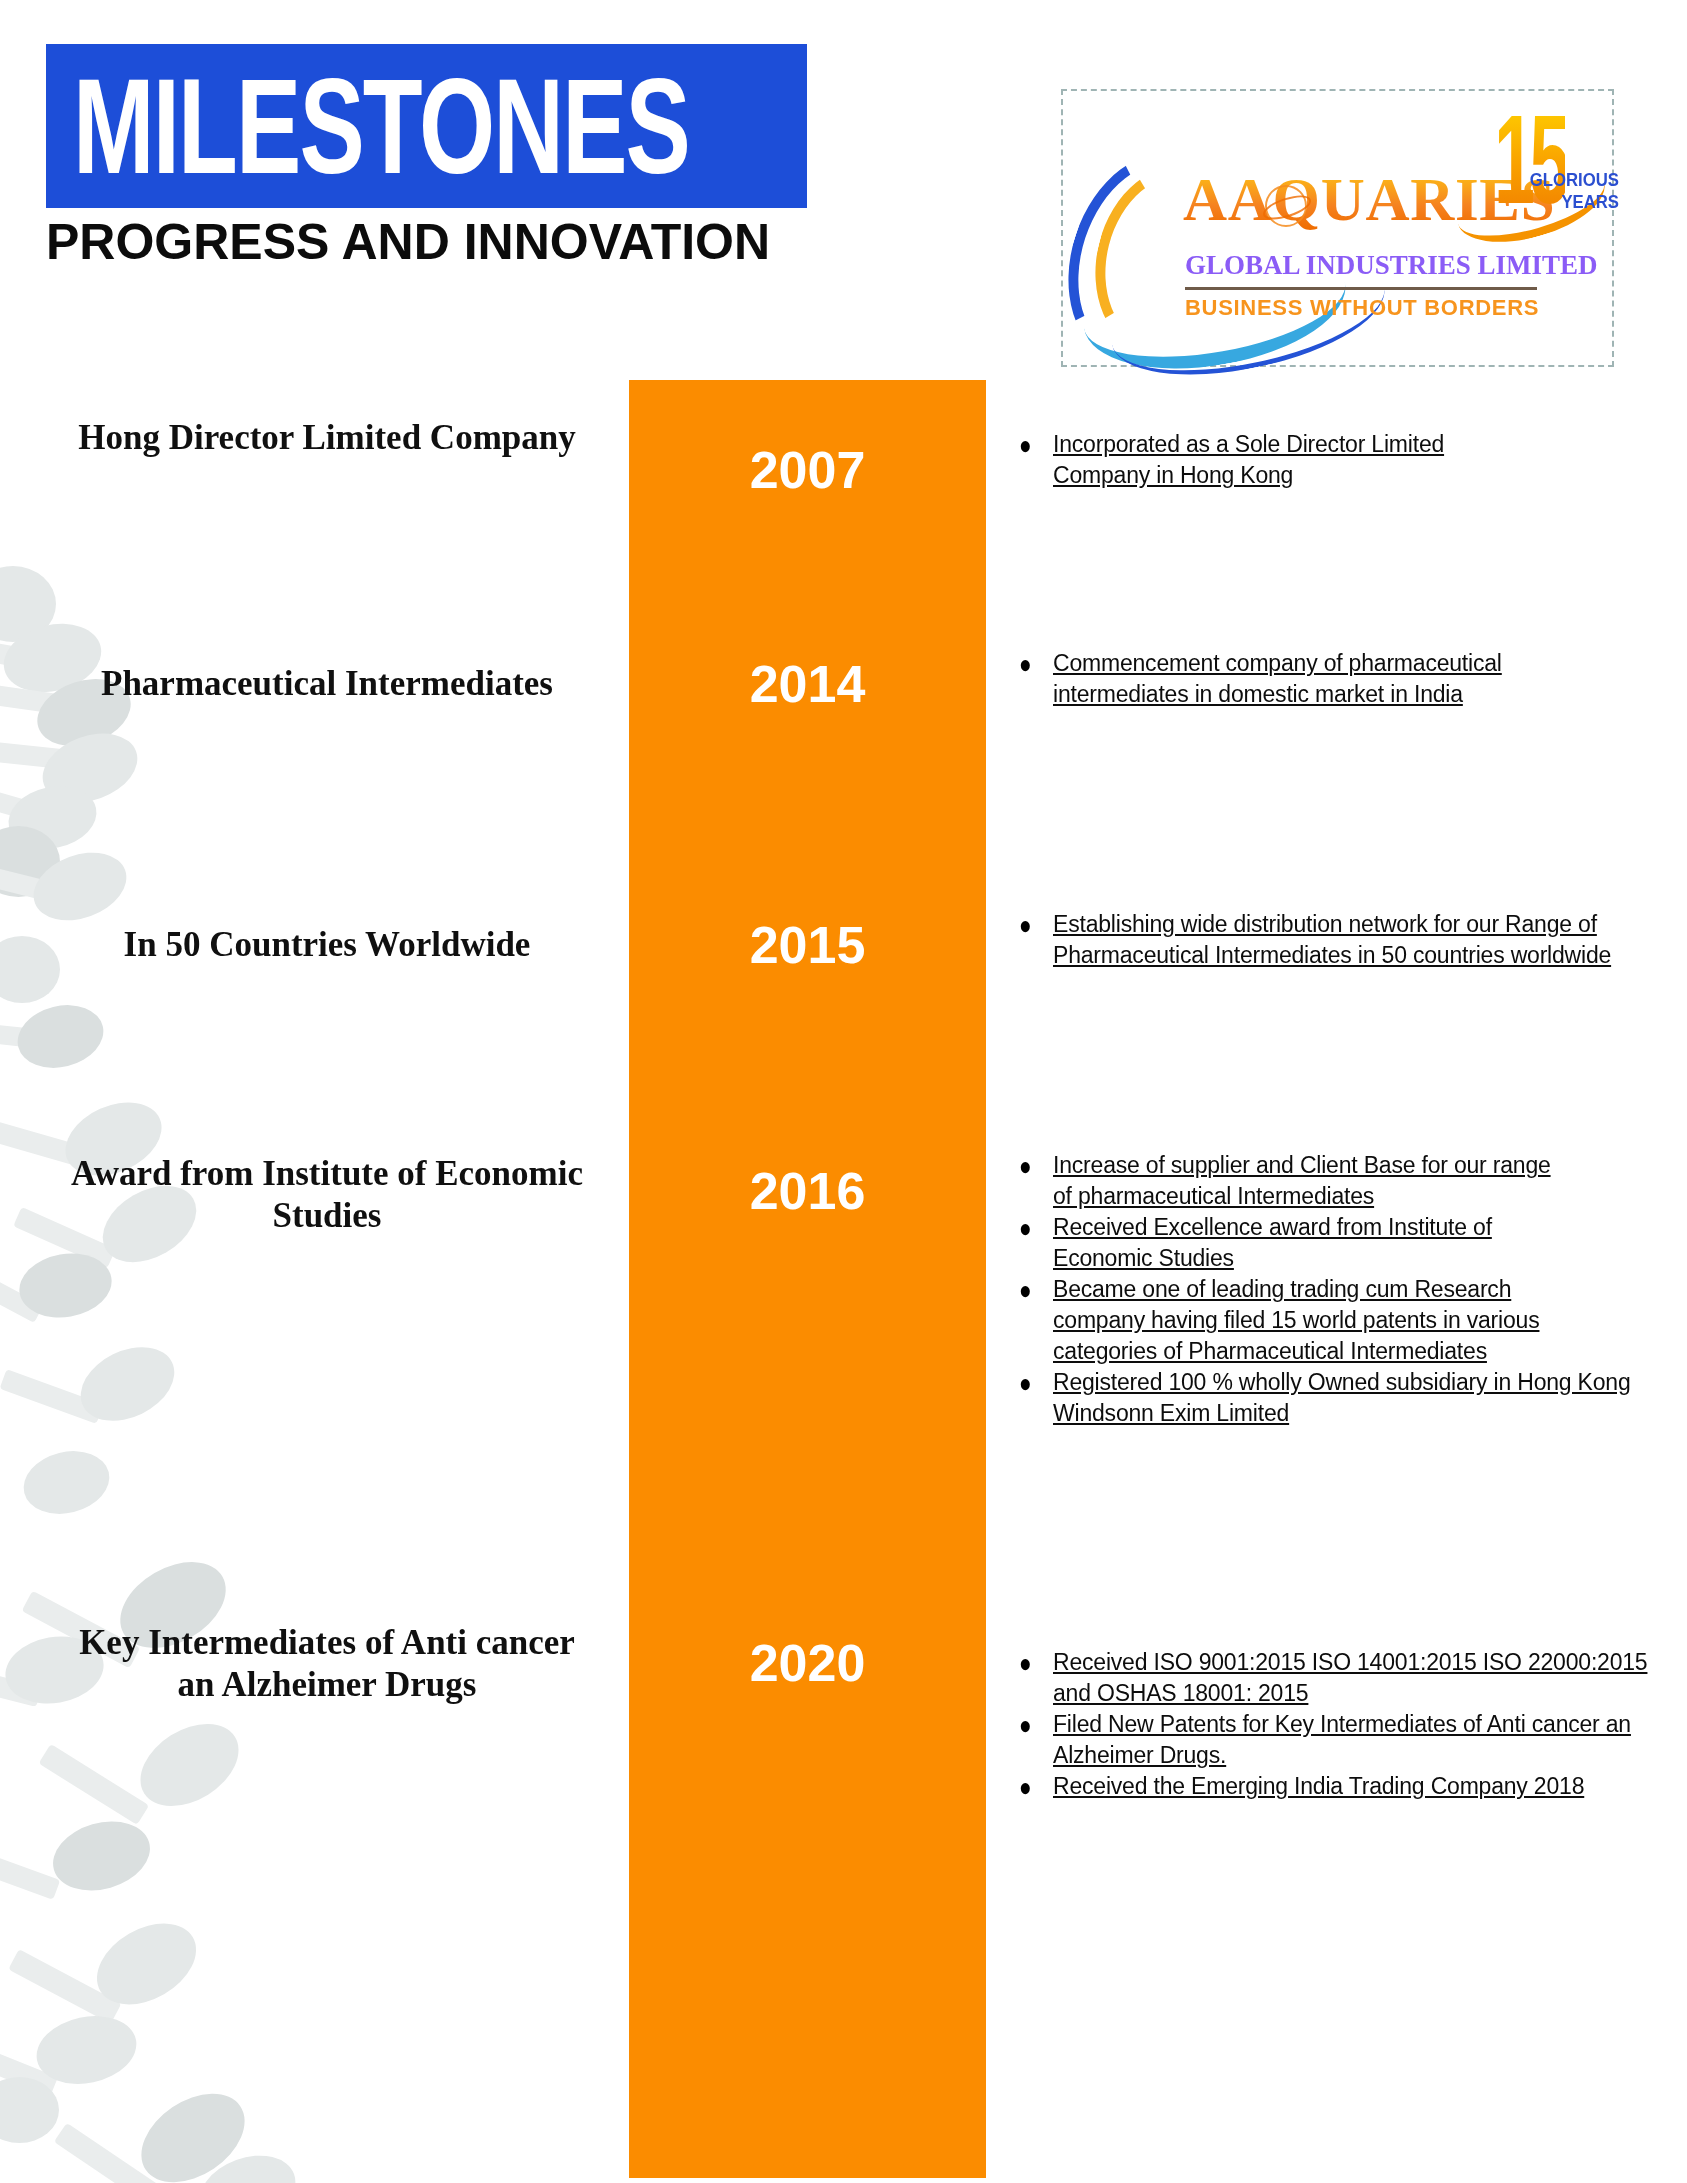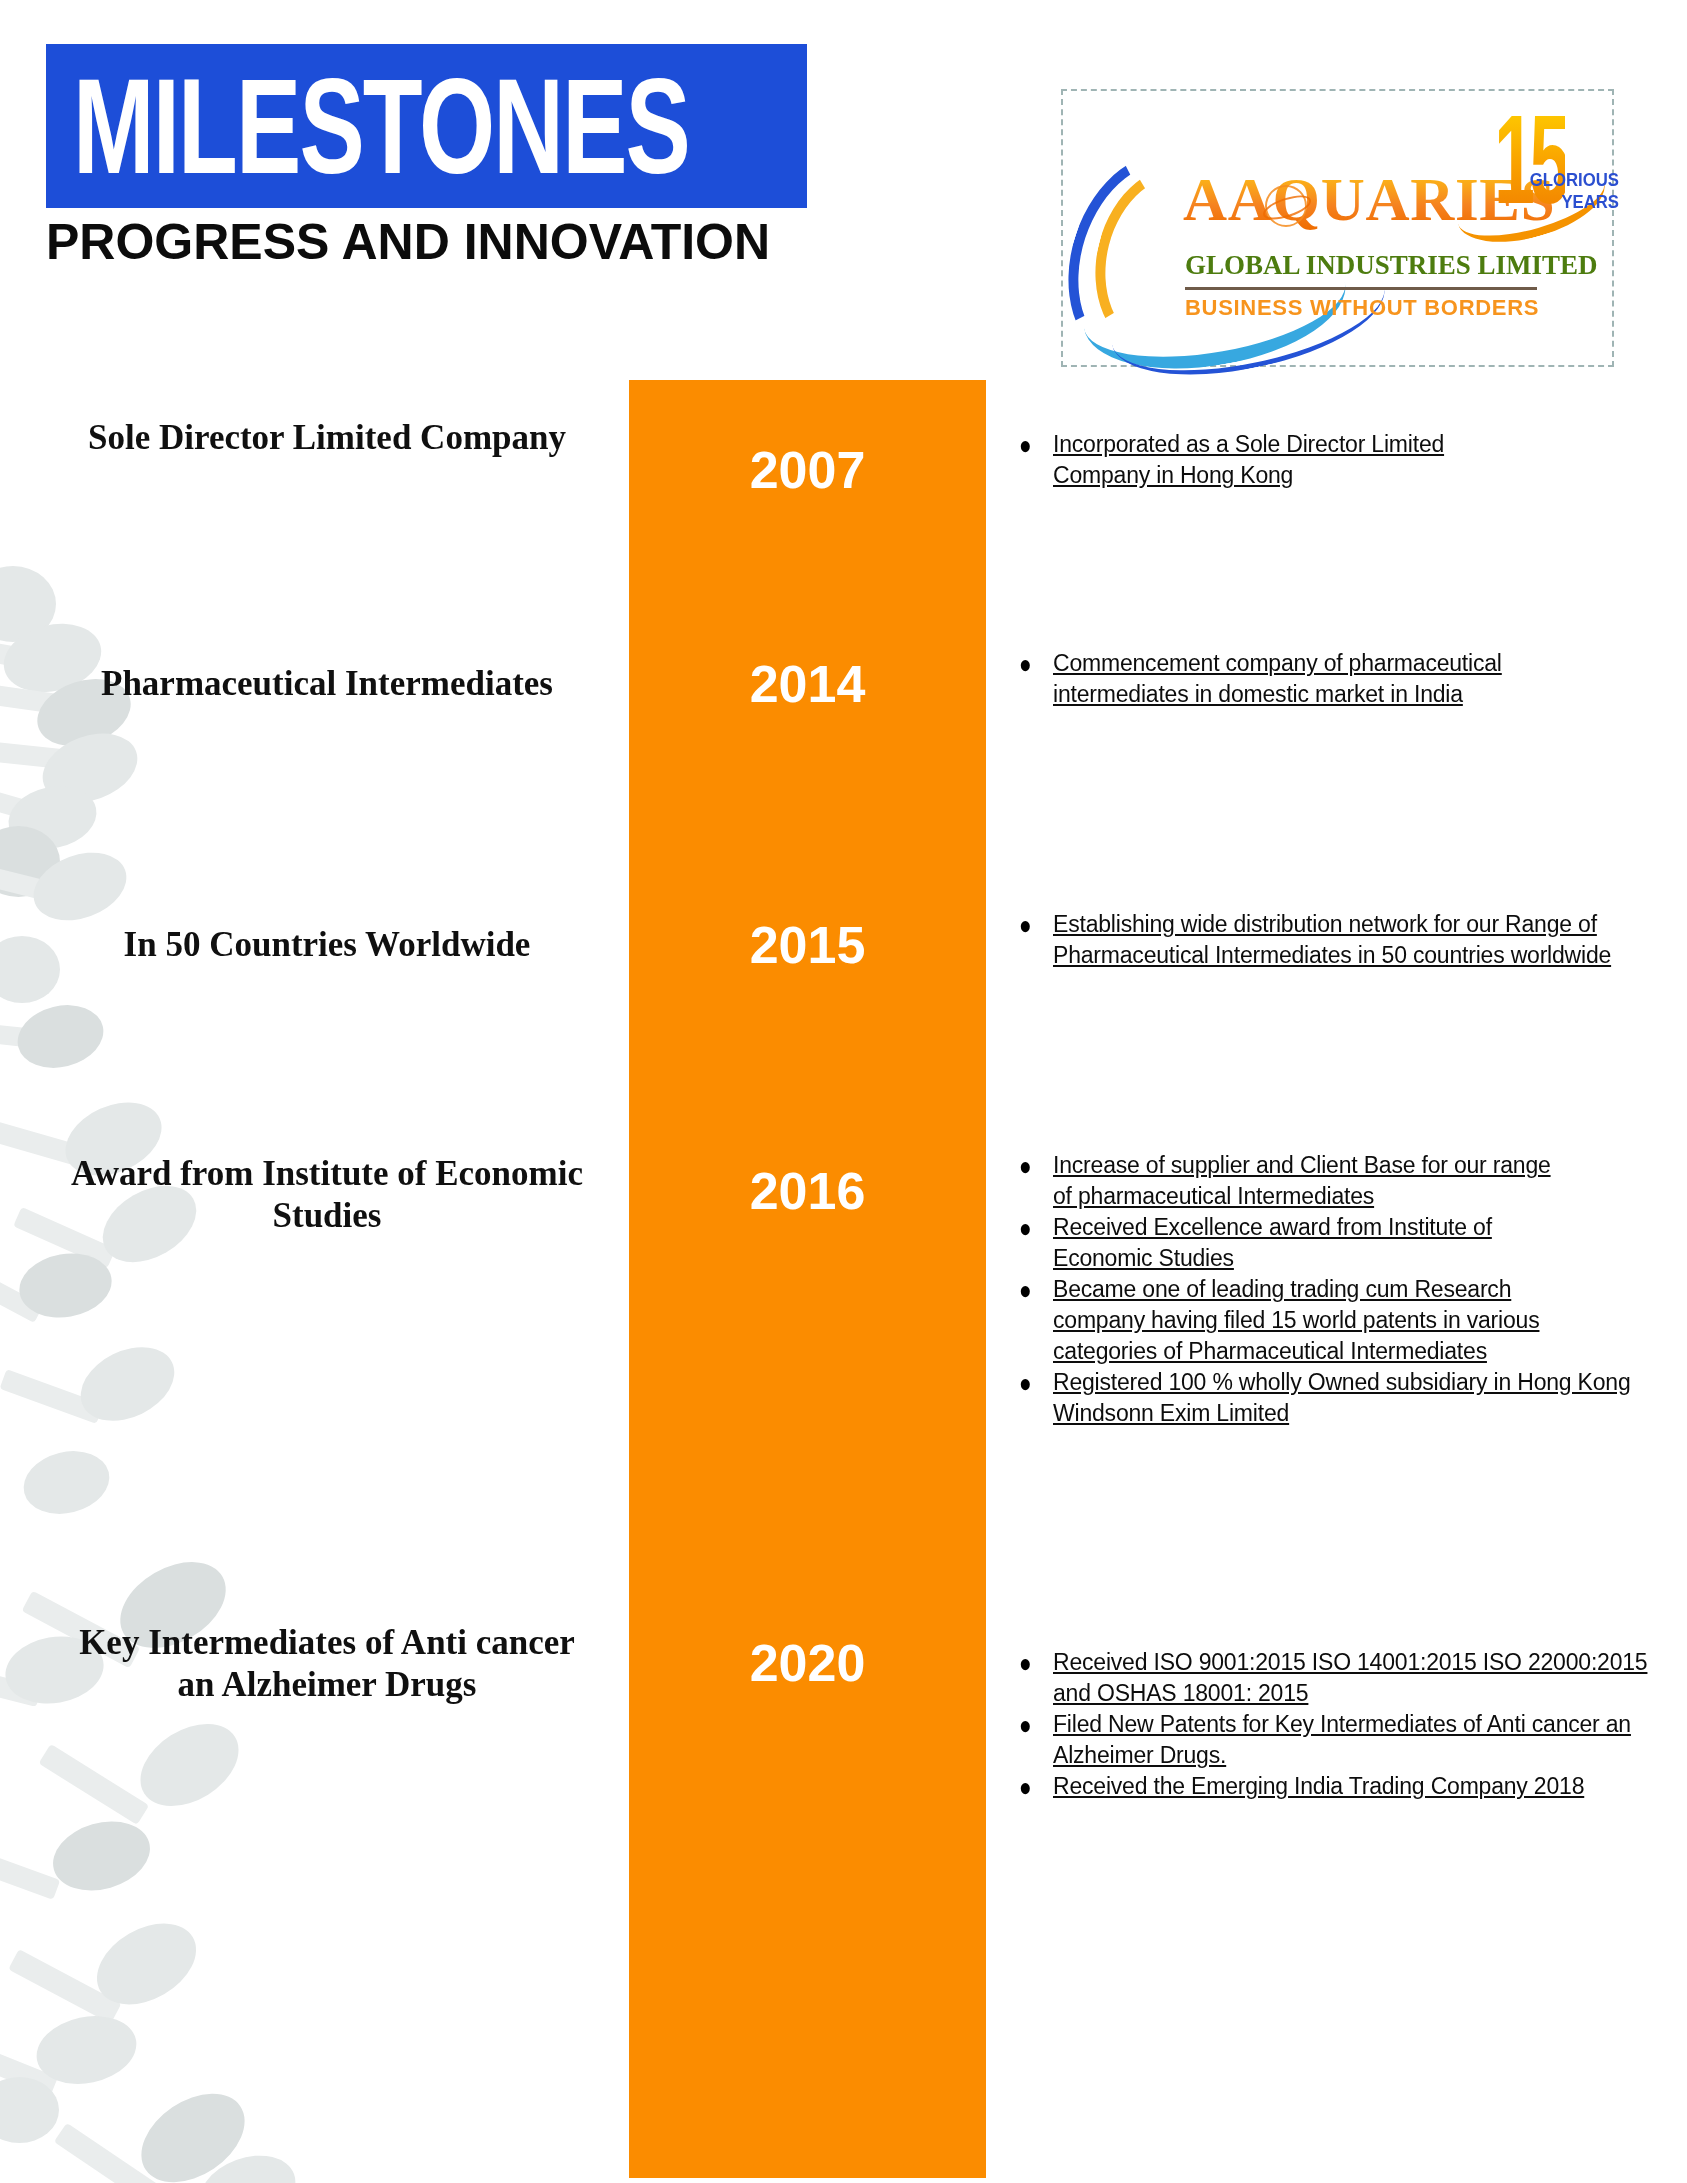--- a/index.html
+++ b/index.html
@@ -29,21 +29,21 @@
              border-radius:50%;transform:rotate(-12deg);}
   .logo-name{position:absolute;left:120px;top:78px;font-family:"Liberation Serif",serif;
     font-weight:700;font-size:61px;line-height:1;letter-spacing:0.7px;color:#f58220;
     background:linear-gradient(180deg,#fcb817 10%,#f58220 60%,#ef6c00 100%);
     -webkit-background-clip:text;background-clip:text;-webkit-text-fill-color:transparent;white-space:nowrap;}
   .globe{position:absolute;left:202px;top:94px;width:38px;height:38px;border:2.6px solid rgba(244,140,30,.85);
          border-radius:50%;}
   .globe i{position:absolute;left:-5.3px;top:10.6px;width:46px;height:14.6px;border:2px solid rgba(239,108,0,.8);
            border-radius:50%;transform:rotate(-18deg);display:block;}
   .logo-sub{position:absolute;left:122px;top:159px;font-family:"Liberation Serif",serif;font-weight:700;
-    font-size:27px;color:#4d7c0f;white-space:nowrap;}
+    font-size:27px;color:#8b5cf6;white-space:nowrap;}
   .logo-rule{position:absolute;left:122px;top:196px;width:352px;height:2.6px;background:#6f5b49;}
   .logo-tag{position:absolute;left:122px;top:204px;width:352px;text-align:center;font-weight:700;
     font-size:22px;color:#f7941d;letter-spacing:0.7px;white-space:nowrap;}
   .badge-15{position:absolute;left:431px;top:5.3px;font-weight:700;font-size:127px;line-height:1;
     letter-spacing:-9.3px;transform:scaleX(.58);transform-origin:left top;color:#f9a000;
     background:linear-gradient(180deg,#ffd400 0%,#f9a000 55%,#f07c00 100%);
     -webkit-background-clip:text;background-clip:text;-webkit-text-fill-color:transparent;}
   .badge-swoosh{position:absolute;left:392px;top:78px;width:152px;height:60px;border:none;
     border-bottom:8.6px solid #f59300;border-radius:50%;transform:rotate(-16deg);}
   .badge-label{position:absolute;left:442px;top:78px;width:114px;text-align:right;font-weight:700;
@@ -135,21 +135,21 @@
     <div class="logo-tag">BUSINESS WITHOUT BORDERS</div>
     <div class="badge-15">15</div>
     <span class="badge-swoosh"></span>
     <div class="badge-label">GLORIOUS
 YEARS</div>
   </div>
 
   <div class="band"></div>
 
   <div class="r0">
-    <div class="m-label">Sole Director Limited Company</div>
+    <div class="m-label">Hong Director Limited Company</div>
     <div class="m-year">2007</div>
     <ul class="m-bullets">
       <li>Incorporated as a Sole Director Limited
 Company in Hong Kong</li>
     </ul>
   </div>
 
   <div class="r1">
     <div class="m-label">Pharmaceutical Intermediates</div>
     <div class="m-year">2014</div>

